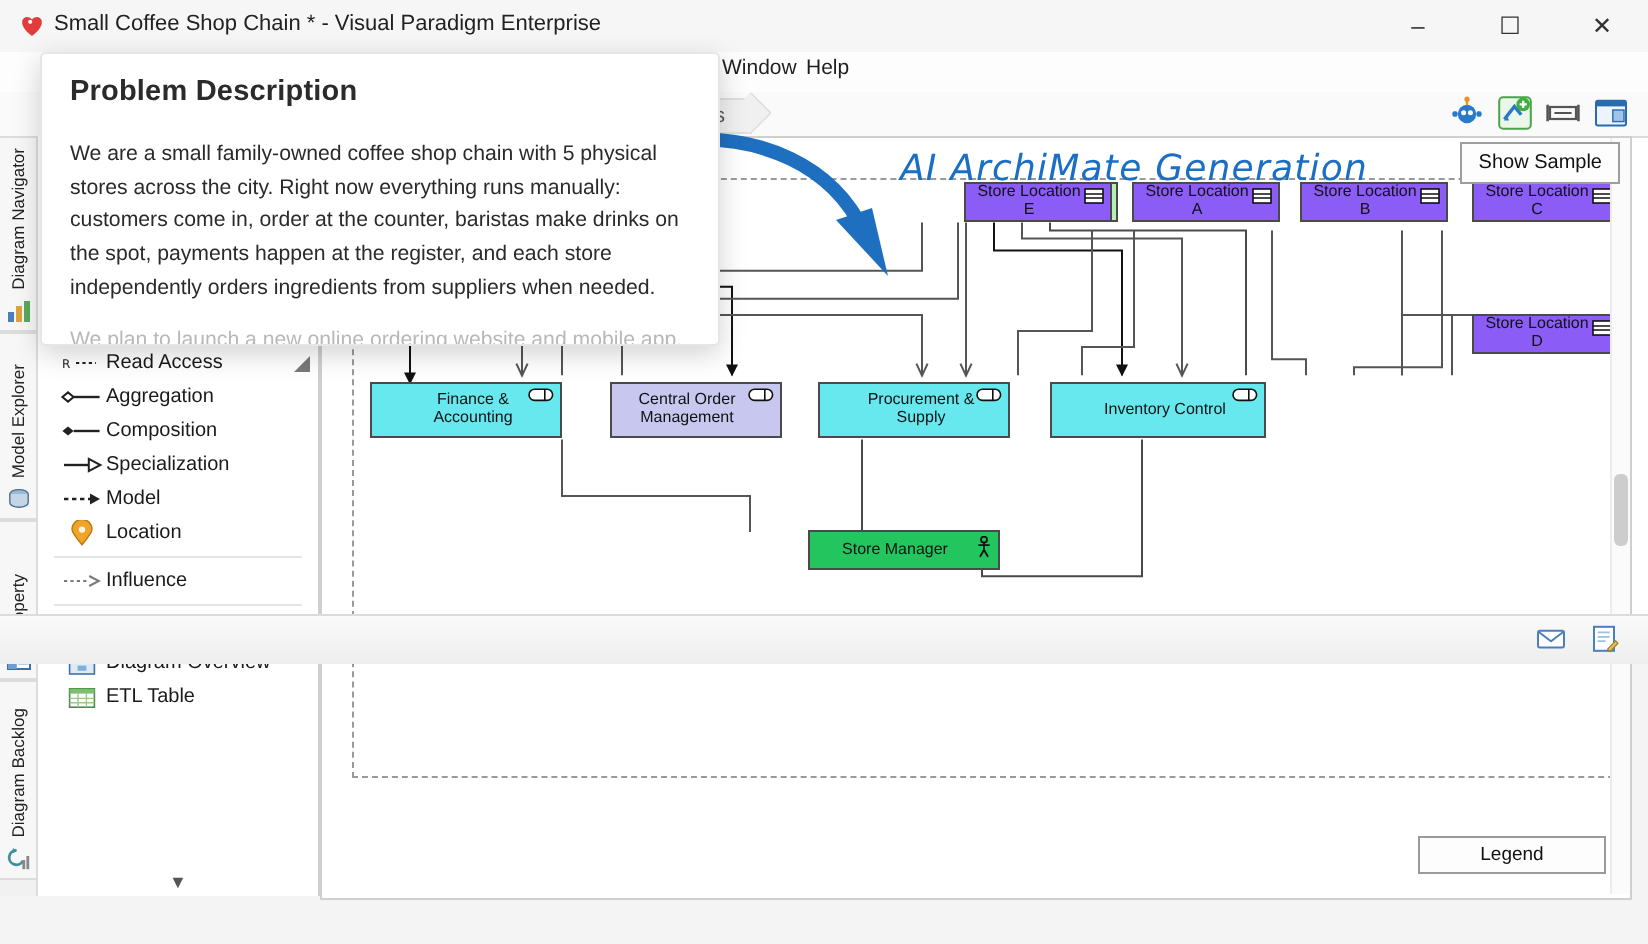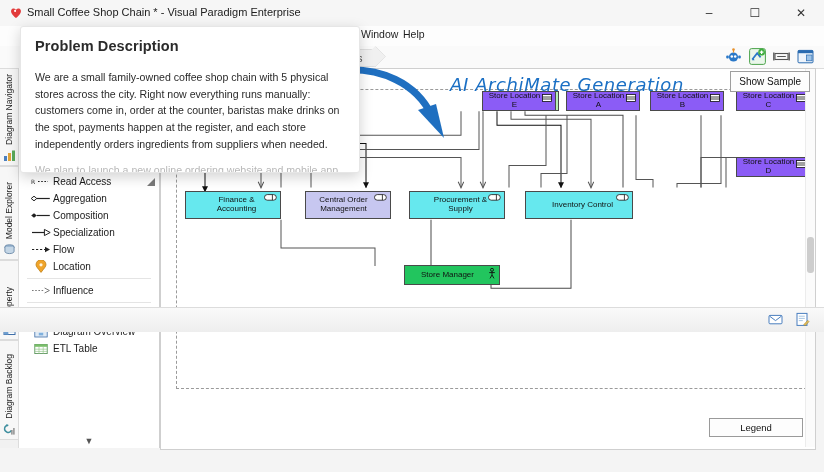--- a/index.html
+++ b/index.html
@@ -296,21 +296,21 @@
         <span class="pal-lbl">Specialization</span>
       </div>
 
       <div class="pal-item">
         <span class="pal-ico">
           <svg width="22" height="9" viewBox="0 0 22 9">
               <path d="M2 4.5 h13" stroke="#222" stroke-width="1.2" stroke-dasharray="2.2 1.8"></path>
               <path d="M15 1.8 L20 4.5 L15 7.2 Z" fill="#222"></path>
             </svg>
         </span>
-        <span class="pal-lbl">Flow</span>
+        <span class="pal-lbl">Model</span>
       </div>
 
       <div class="pal-item">
         <span class="pal-ico">
           <svg width="14" height="13" viewBox="0 0 14 13">
               <path d="M7 12.4 C3.4 8 2 6.2 2 4.7 A5 5 0 0 1 12 4.7 C12 6.2 10.6 8 7 12.4 Z" fill="#f0a42a" stroke="#b87a10" stroke-width=".7"></path>
               <circle cx="7" cy="4.8" r="1.6" fill="#fff6e0"></circle>
             </svg>
         </span>
         <span class="pal-lbl">Location</span>

